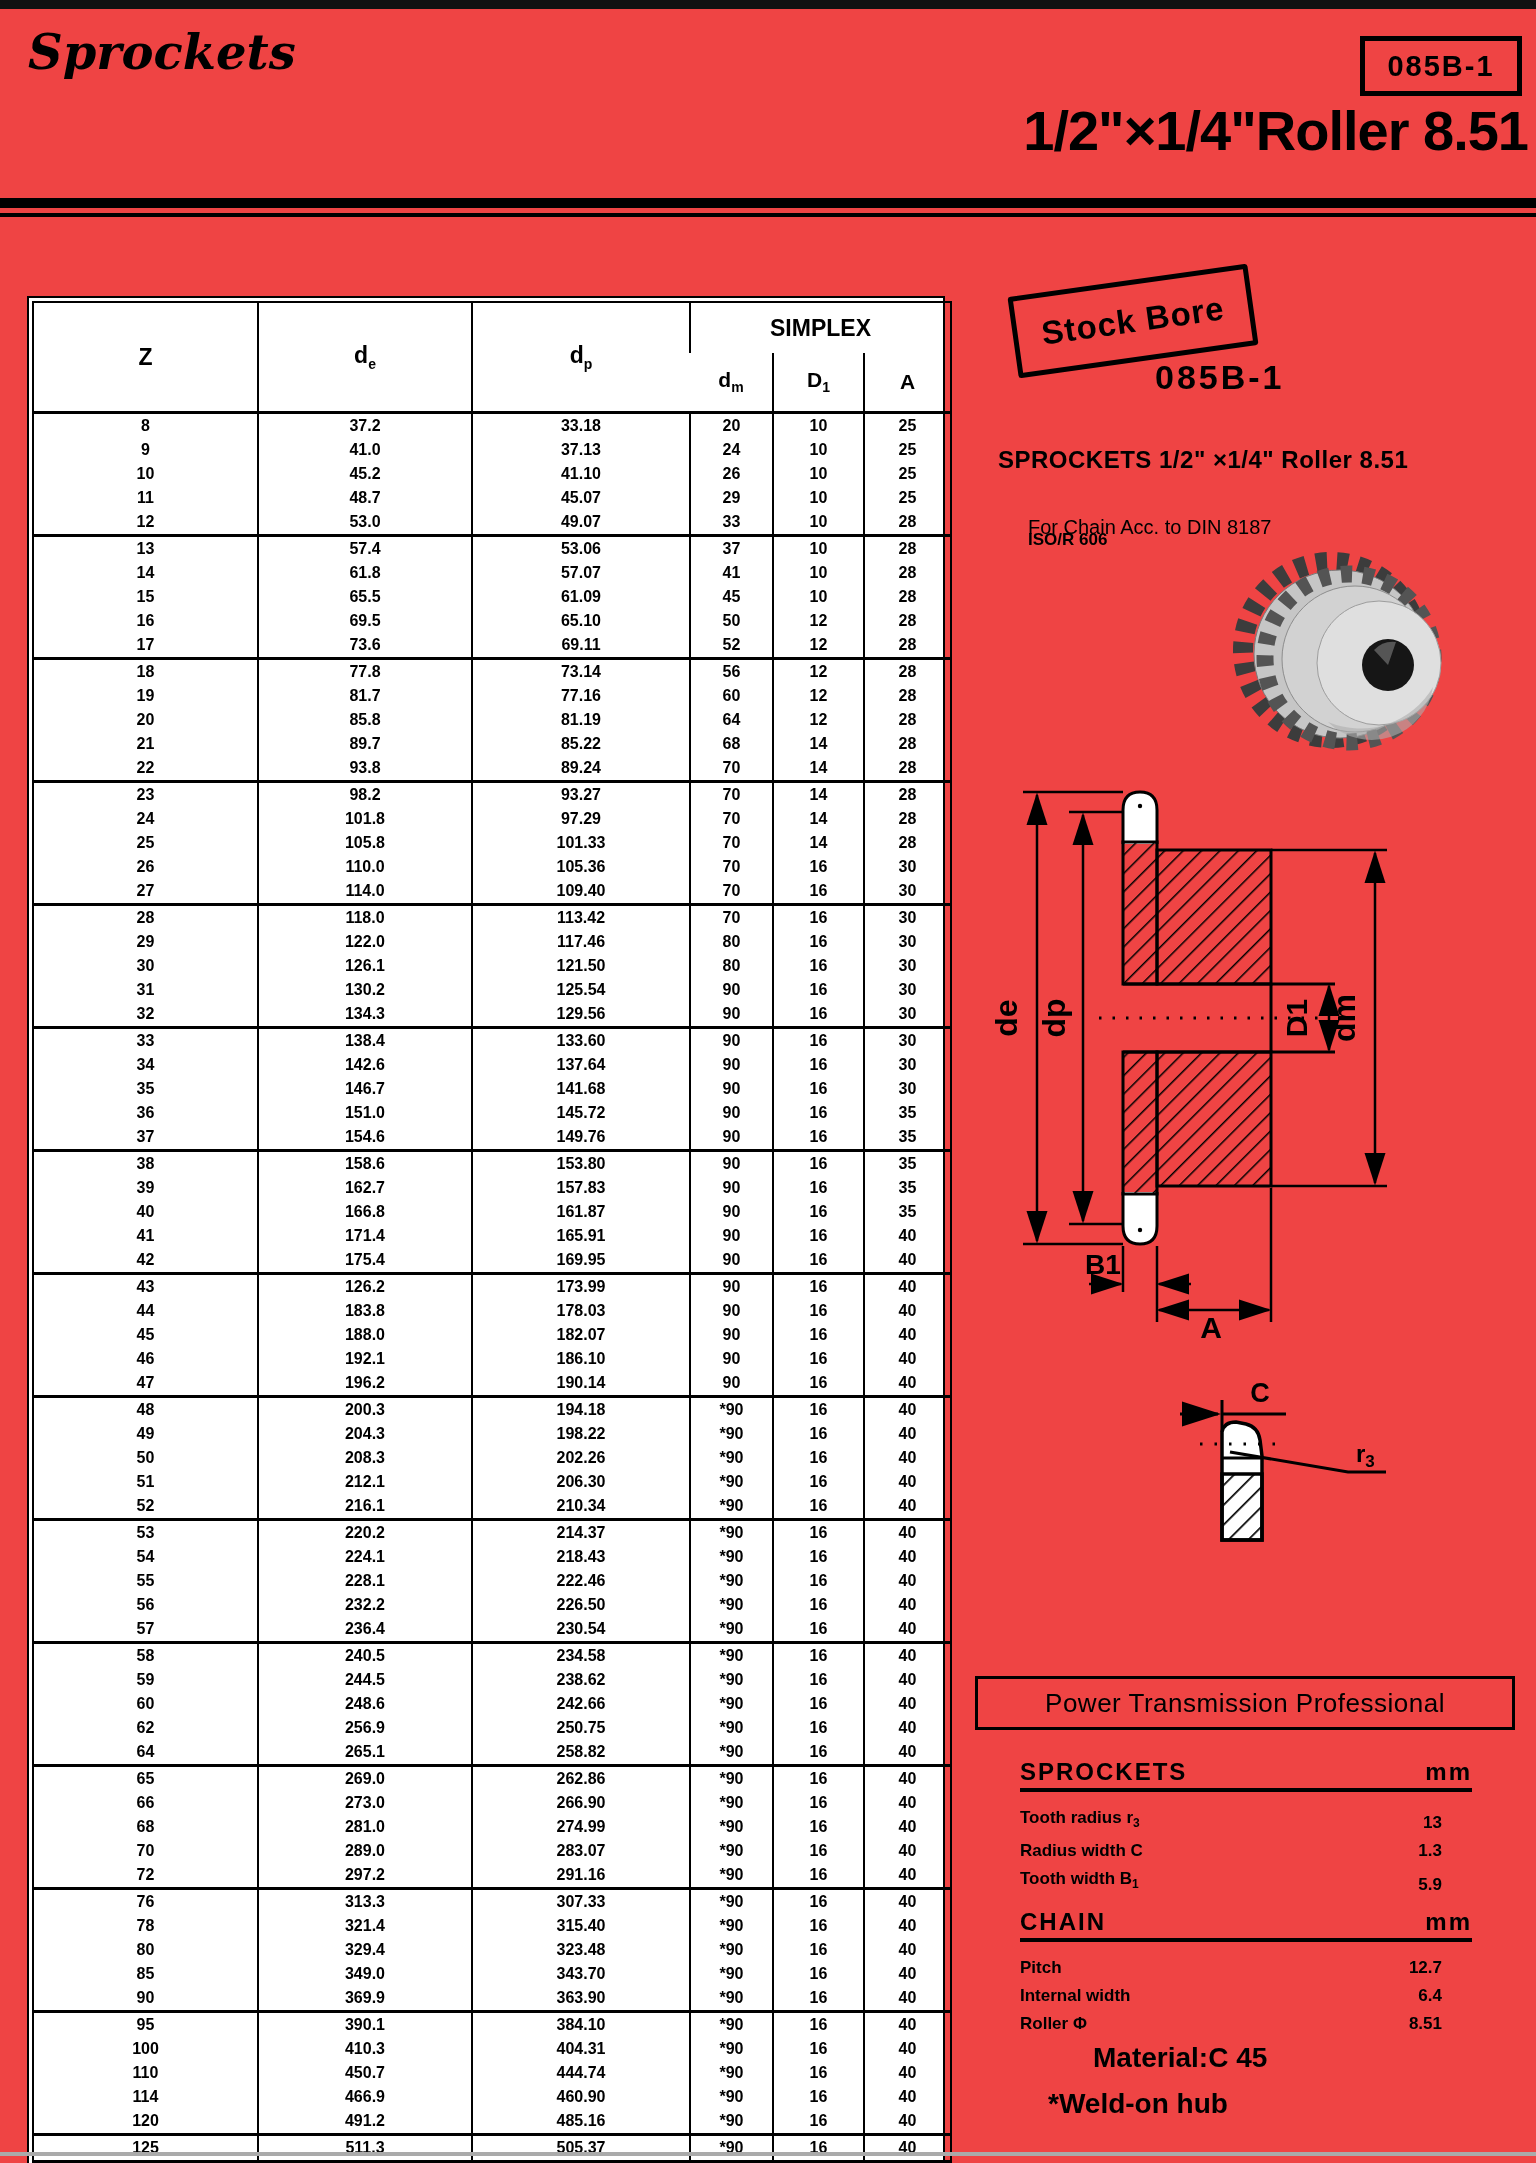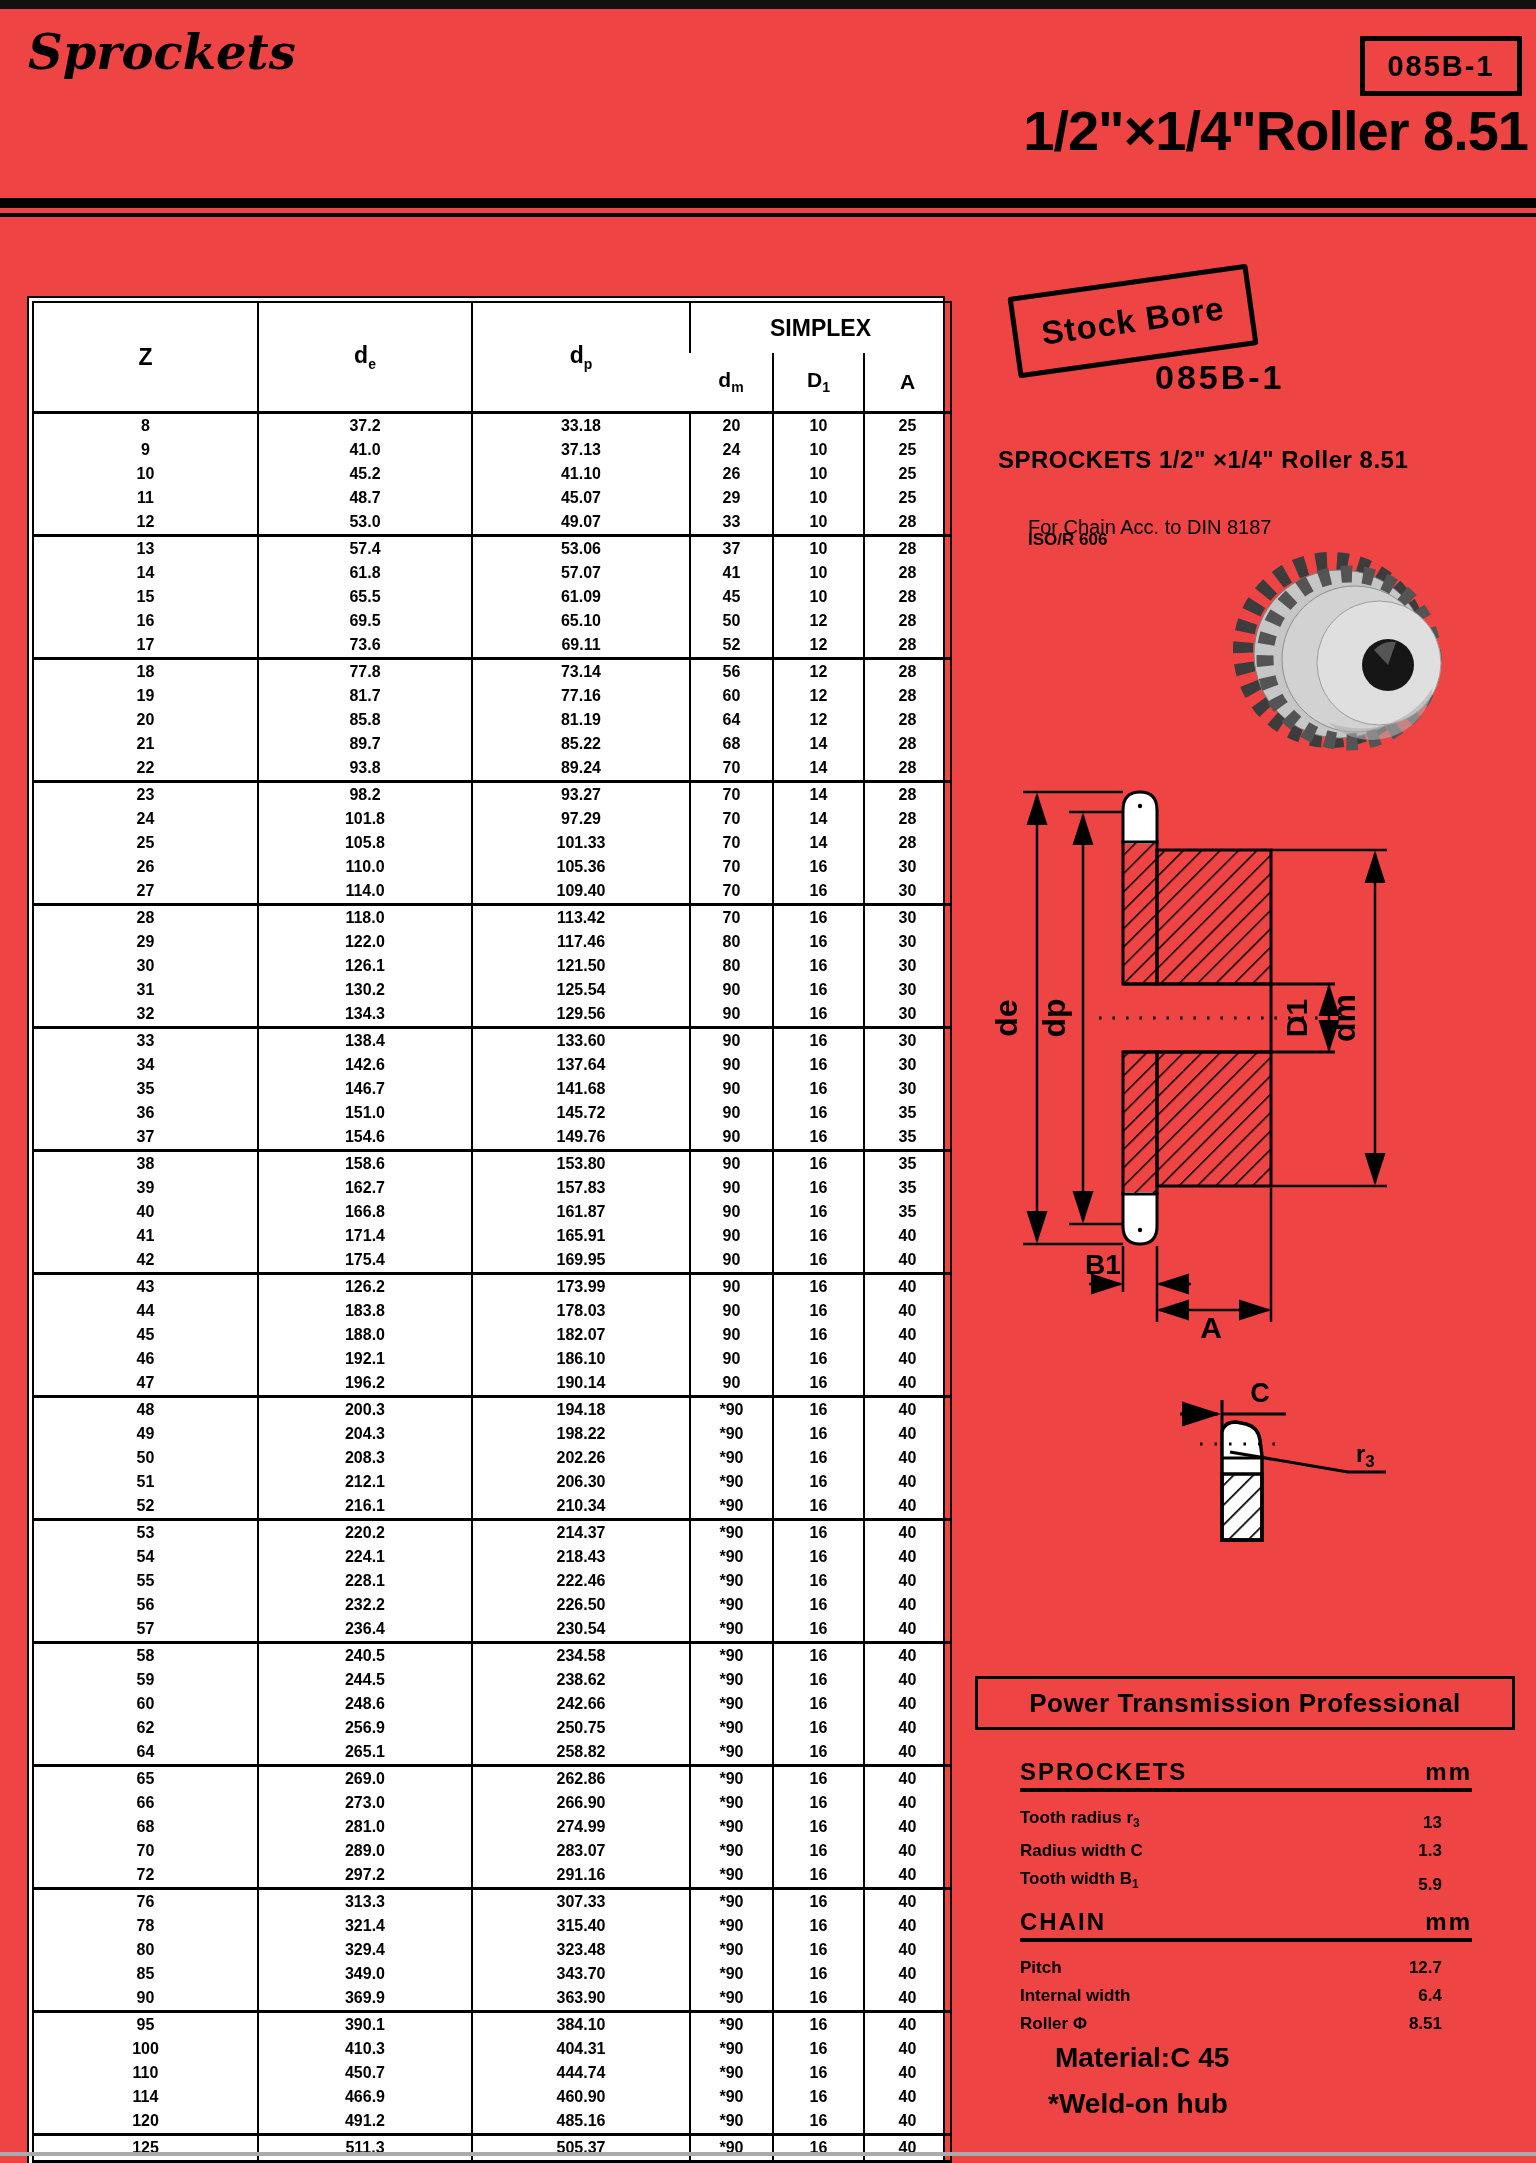--- a/index.html
+++ b/index.html
@@ -43,32 +43,32 @@
          font-size:33px;font-weight:bold;letter-spacing:1px;}
   .side-code{position:absolute;left:1155px;top:358px;font-size:34px;font-weight:bold;letter-spacing:3px;}
   .product-line{position:absolute;left:998px;top:446px;font-size:24px;font-weight:bold;letter-spacing:0.5px;}
   .note1{position:absolute;left:1028px;top:516px;font-size:20px;font-weight:normal;}
   .note2{position:absolute;left:1028px;top:530px;font-size:17px;font-weight:bold;}
   .photo{position:absolute;left:1228px;top:532px;width:265px;height:255px;}
   .drawing{position:absolute;left:995px;top:762px;width:520px;height:578px;}
   .tooth-detail{position:absolute;left:1118px;top:1352px;width:350px;height:210px;}
 
   .power-box{position:absolute;left:975px;top:1676px;width:534px;height:48px;border:3px solid #000;
-             display:flex;align-items:center;justify-content:center;font-size:26px;font-weight:bold;
+             display:flex;align-items:center;justify-content:center;font-size:26px;font-weight:normal;
              letter-spacing:0.5px;}
   .spec-section{position:absolute;width:452px;}
   .spec-section.sprockets{left:1020px;top:1758px;}
   .spec-section.chain{left:1020px;top:1908px;}
   .spec-head{display:flex;justify-content:space-between;border-bottom:4px solid #000;
              padding-bottom:2px;font-size:24px;font-weight:bold;letter-spacing:2px;}
   .spec-rows{margin-top:12px;}
   .spec-row{display:flex;justify-content:space-between;padding-right:30px;font-size:17px;
             font-weight:bold;line-height:28px;align-items:flex-end;}
   .spec-row sub{font-size:12px;}
-  .material{position:absolute;left:1055px;top:2042px;font-size:28px;font-weight:bold;}
+  .material{position:absolute;left:1093px;top:2042px;font-size:28px;font-weight:bold;}
   .weld{position:absolute;left:1048px;top:2088px;font-size:28px;font-weight:bold;}
 
   svg text{font-family:"Liberation Sans",sans-serif;font-weight:bold;}
 </style>
 </head>
 <body>
 
 <div class="page">
   <div class="scan-edge-top"></div>
 

